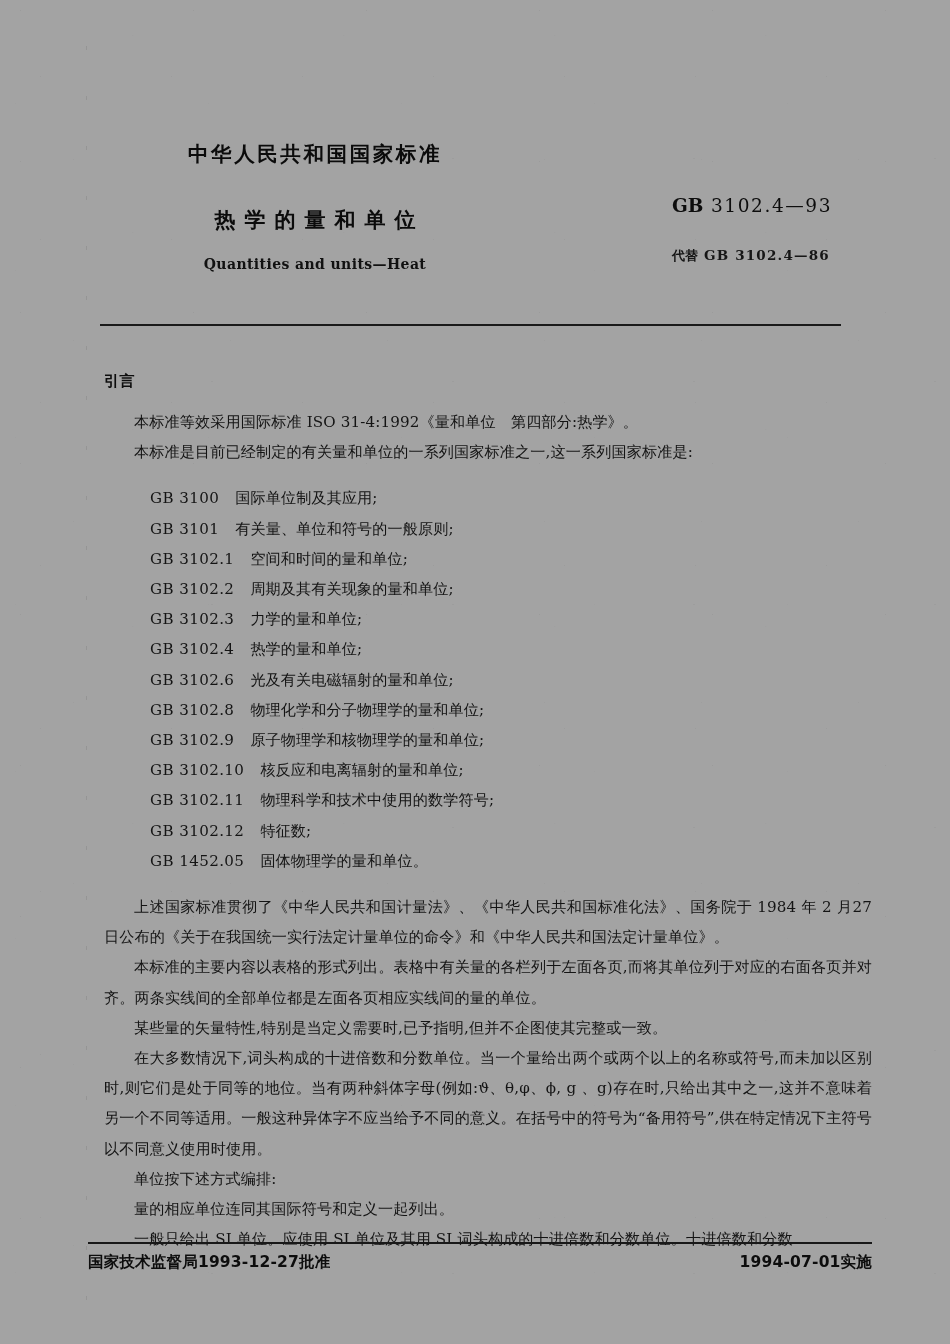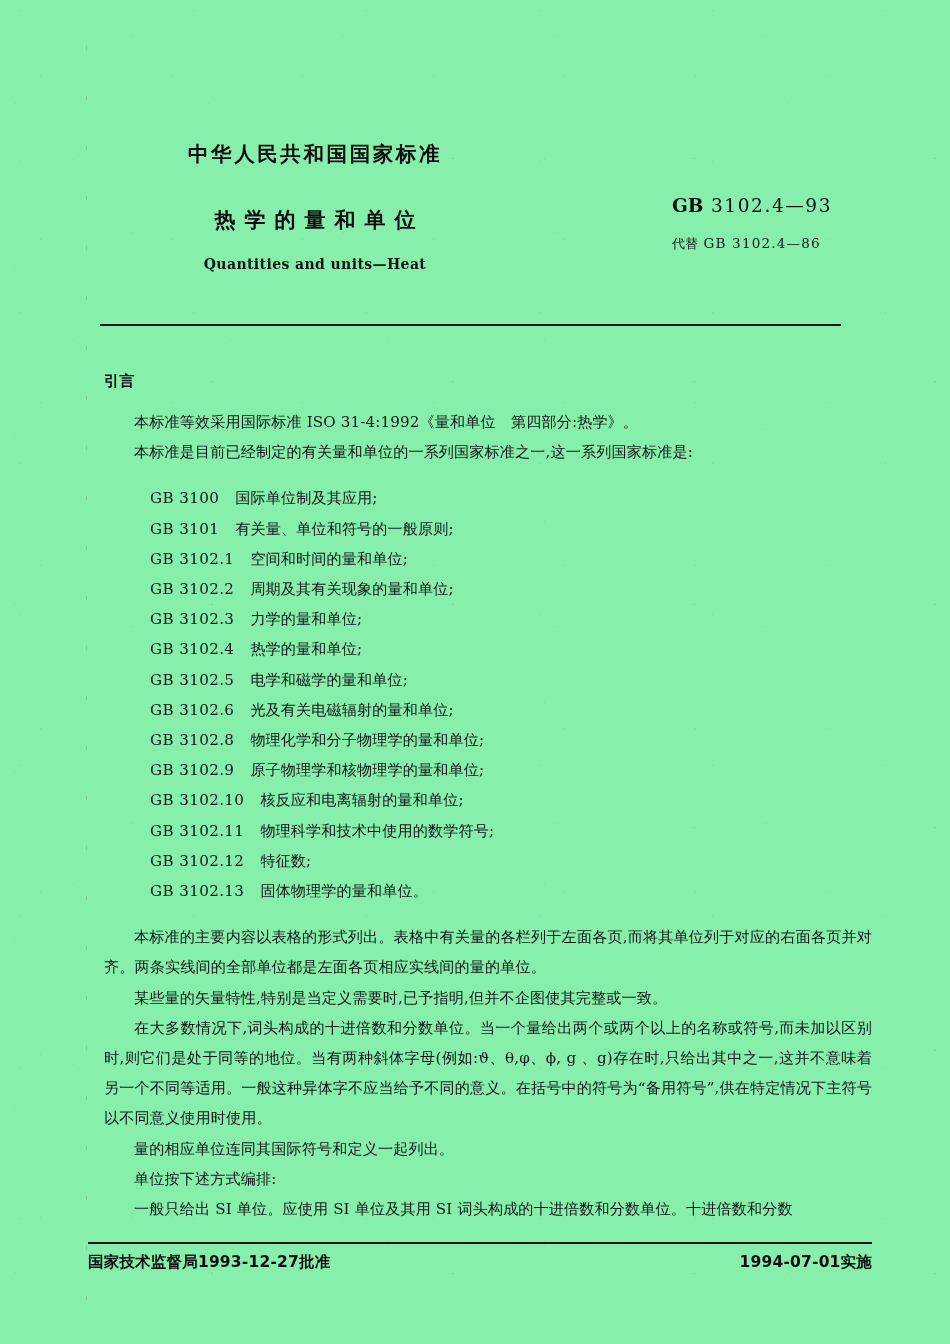--- a/index.html
+++ b/index.html
@@ -8,21 +8,21 @@
     background: #ffffff;
   }
   body {
     font-family: "DejaVu Serif", "Liberation Serif", serif;
     color: #111;
   }
   .page {
     position: relative;
     width: 950px;
     height: 1344px;
-    background: #86efac;
+    background: #a3a3a3;
     overflow: hidden;
   }
 
   
   .grain {
     position: absolute;
     inset: 0;
     pointer-events: none;
     opacity: .30;
     background-image:
@@ -93,25 +93,26 @@
   }
   .std-no {
     font-family: "DejaVu Serif", "Liberation Serif", serif;
     font-size: 18.5px;
     letter-spacing: 1.6px;
     white-space: nowrap;
     color: #0d0d0d;
   }
   .std-no b { font-weight: bold; letter-spacing: 0; }
   .std-replace {
-    margin-top: 19px;
+    margin-top: 31px;
     font-size: 13.5px;
     letter-spacing: 1.2px;
     white-space: nowrap;
     color: #161616;
+    font-weight: bold;
   }
   .std-replace .cn {
     font-family: "DejaVu Sans", "Liberation Sans", sans-serif;
     font-size: 13px;
     letter-spacing: 0;
   }
 
   .rule-top {
     position: absolute;
     left: 100px;
@@ -226,35 +227,35 @@
 
     <p class="para">本标准是目前已经制定的有关量和单位的一系列国家标准之一,这一系列国家标准是:</p>
 
     <ul class="gb-list">
       <li><span class="gb-code">GB 3100</span><span class="gb-name">国际单位制及其应用;</span></li>
       <li><span class="gb-code">GB 3101</span><span class="gb-name">有关量、单位和符号的一般原则;</span></li>
       <li><span class="gb-code">GB 3102.1</span><span class="gb-name">空间和时间的量和单位;</span></li>
       <li><span class="gb-code">GB 3102.2</span><span class="gb-name">周期及其有关现象的量和单位;</span></li>
       <li><span class="gb-code">GB 3102.3</span><span class="gb-name">力学的量和单位;</span></li>
       <li><span class="gb-code">GB 3102.4</span><span class="gb-name">热学的量和单位;</span></li>
-      <li><span class="gb-code">GB 3102.5</span><span class="gb-name">电学和磁学的量和单位;</span></li>
       <li><span class="gb-code">GB 3102.6</span><span class="gb-name">光及有关电磁辐射的量和单位;</span></li>
       <li><span class="gb-code">GB 3102.8</span><span class="gb-name">物理化学和分子物理学的量和单位;</span></li>
       <li><span class="gb-code">GB 3102.9</span><span class="gb-name">原子物理学和核物理学的量和单位;</span></li>
       <li><span class="gb-code">GB 3102.10</span><span class="gb-name">核反应和电离辐射的量和单位;</span></li>
       <li><span class="gb-code">GB 3102.11</span><span class="gb-name">物理科学和技术中使用的数学符号;</span></li>
       <li><span class="gb-code">GB 3102.12</span><span class="gb-name">特征数;</span></li>
-      <li><span class="gb-code">GB 3102.13</span><span class="gb-name">固体物理学的量和单位。</span></li>
+      <li><span class="gb-code">GB 1452.05</span><span class="gb-name">固体物理学的量和单位。</span></li>
     </ul>
 
+    <p class="para">上述国家标准贯彻了《中华人民共和国计量法》、《中华人民共和国标准化法》、国务院于 1984 年 2 月27 日公布的《关于在我国统一实行法定计量单位的命令》和《中华人民共和国法定计量单位》。</p>
     <p class="para">本标准的主要内容以表格的形式列出。表格中有关量的各栏列于左面各页,而将其单位列于对应的右面各页并对齐。两条实线间的全部单位都是左面各页相应实线间的量的单位。</p>
     <p class="para">某些量的矢量特性,特别是当定义需要时,已予指明,但并不企图使其完整或一致。</p>
     <p class="para">在大多数情况下,词头构成的十进倍数和分数单位。当一个量给出两个或两个以上的名称或符号,而未加以区别时,则它们是处于同等的地位。当有两种斜体字母(例如:ϑ、θ,φ、ϕ, g 、g)存在时,只给出其中之一,这并不意味着另一个不同等适用。一般这种异体字不应当给予不同的意义。在括号中的符号为“备用符号”,供在特定情况下主符号以不同意义使用时使用。</p>
+    <p class="para">单位按下述方式编排:</p>
     <p class="para">量的相应单位连同其国际符号和定义一起列出。</p>
-    <p class="para">单位按下述方式编排:</p>
     <p class="para">一般只给出 SI 单位。应使用 SI 单位及其用 SI 词头构成的十进倍数和分数单位。十进倍数和分数</p>
 
   </div>
 
   <div class="rule-bottom"></div>
   <div class="footer">
     <span>国家技术监督局1993-12-27批准</span>
     <span>1994-07-01实施</span>
   </div>
 

